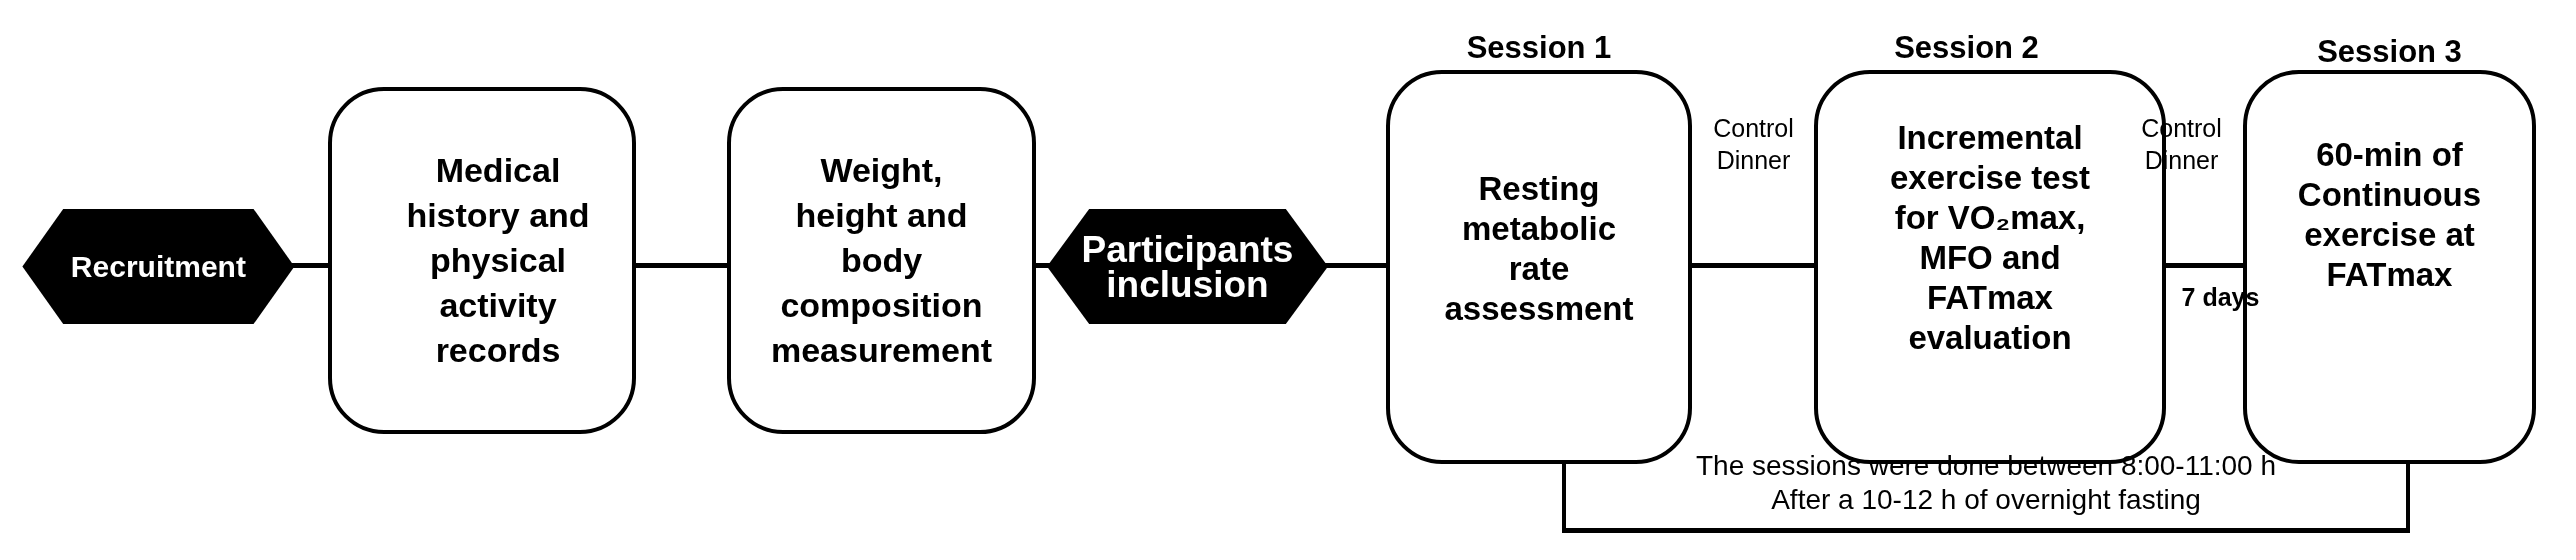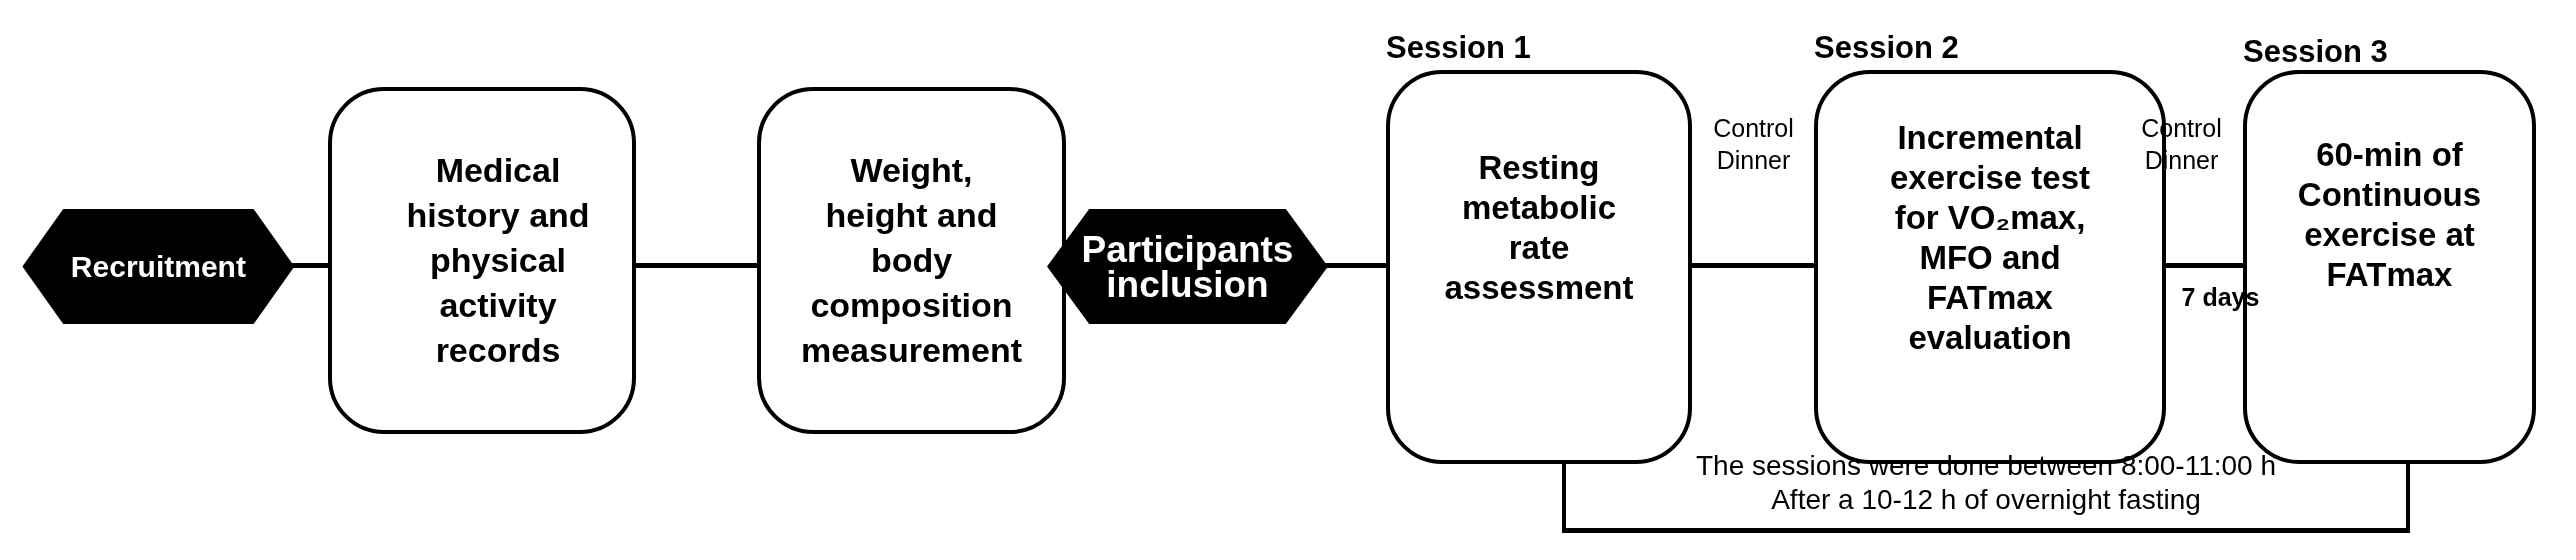--- a/index.html
+++ b/index.html
@@ -70,20 +70,21 @@
   }
   .rbox.session .bx-line {
     font-size: 33px;
     line-height: 40px;
   }
 
   
   .session-title {
     position: absolute;
     z-index: 3;
+    text-align: center;
     font-weight: bold;
     font-size: 31px;
     line-height: 36px;
     white-space: nowrap;
   }
 
   
   .gap-label {
     position: absolute;
     z-index: 3;
@@ -133,36 +134,36 @@
   </div>
 
   <div class="rbox centered" style="left:328px; top:87px; width:308px; height:347px;padding-left:32px;">
     <div class="bx-line">Medical</div>
     <div class="bx-line">history and</div>
     <div class="bx-line">physical</div>
     <div class="bx-line">activity</div>
     <div class="bx-line">records</div>
   </div>
 
-  <div class="rbox centered" style="left:727px; top:87px; width:309px; height:347px;margin-left:30px;">
+  <div class="rbox centered" style="left:727px; top:87px; width:309px; height:347px;">
     <div class="bx-line">Weight,</div>
     <div class="bx-line">height and</div>
     <div class="bx-line">body</div>
     <div class="bx-line">composition</div>
     <div class="bx-line">measurement</div>
   </div>
 
   <div class="hexagon" style="left:1047px; top:209px; width:281px; height:115px;">
     <div class="hx-line">Participants</div>
     <div class="hx-line">inclusion</div>
   </div>
 
   <div class="session-title" style="left:1386px; top:30px; width:306px;">Session 1</div>
 
-  <div class="rbox session" style="left:1386px; top:70px; width:306px; height:394px; padding-top:74px;">
+  <div class="rbox session" style="left:1386px; top:70px; width:306px; height:394px; padding-top:95px;">
     <div class="bx-line">Resting</div>
     <div class="bx-line">metabolic</div>
     <div class="bx-line">rate</div>
     <div class="bx-line">assessment</div>
   </div>
 
   <div class="gap-label" style="left:1692px; top:112px; width:123px;">
     <div>Control</div>
     <div>Dinner</div>
   </div>

